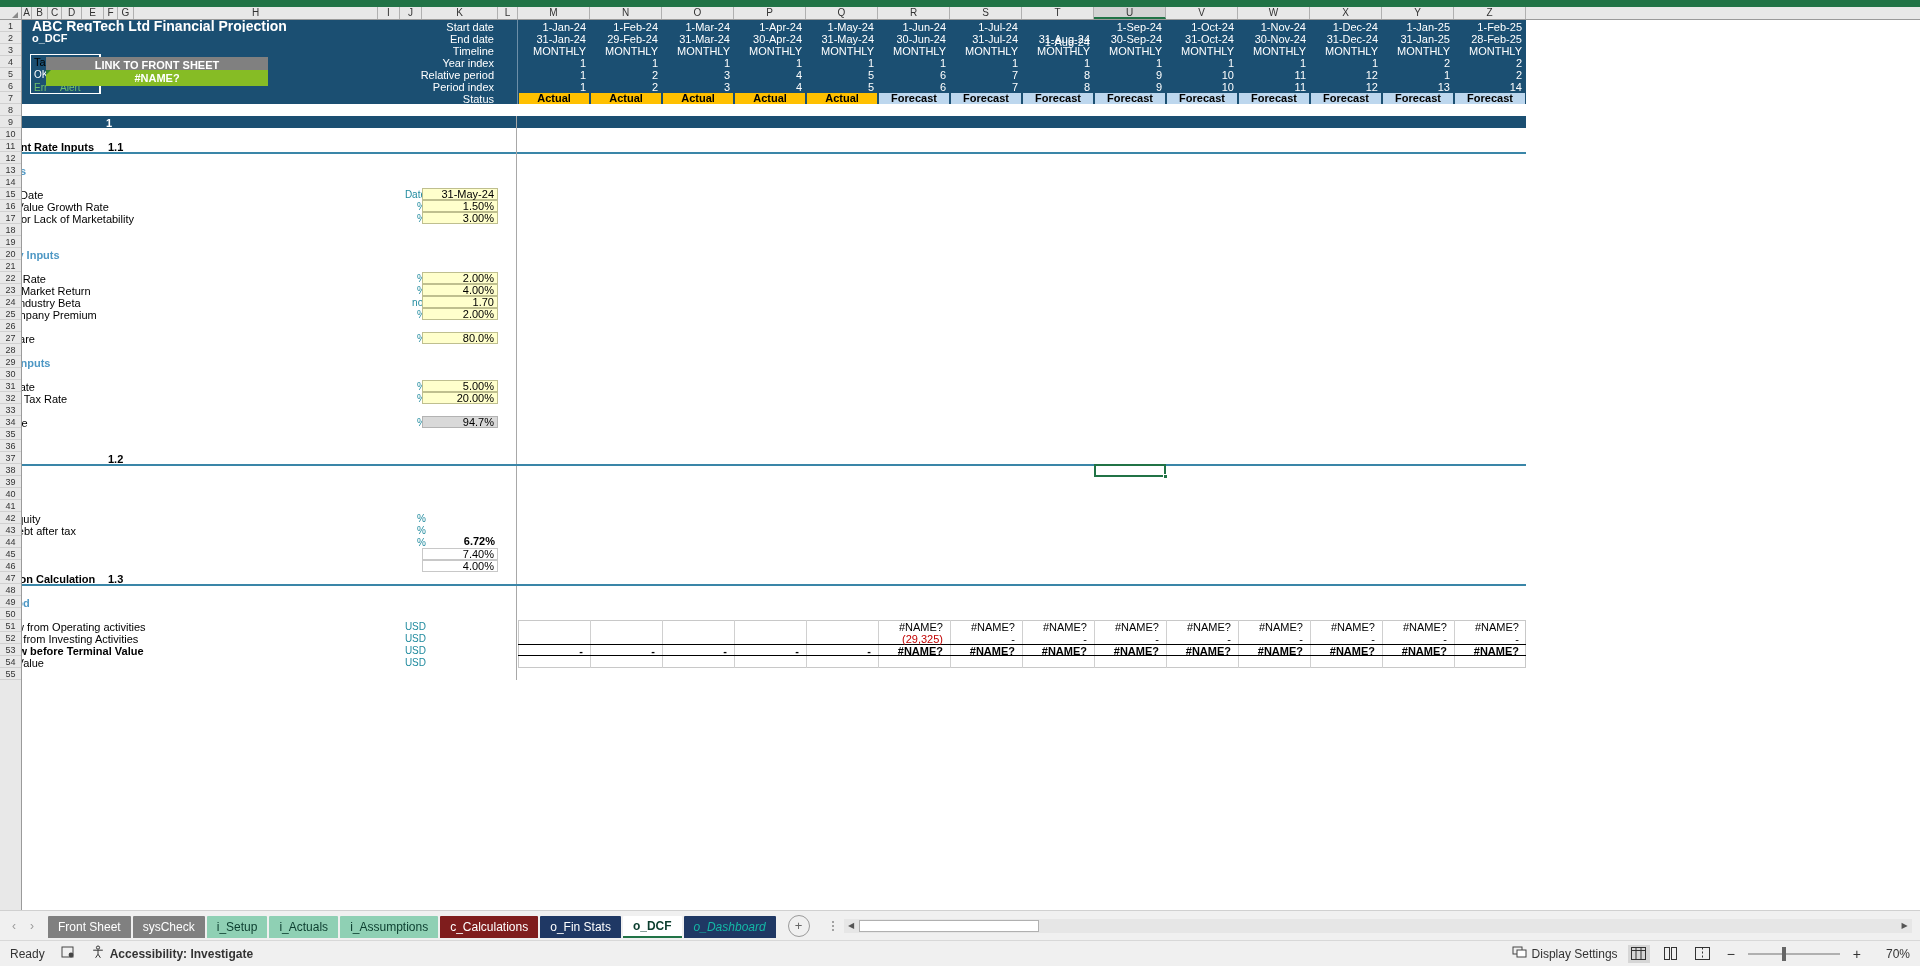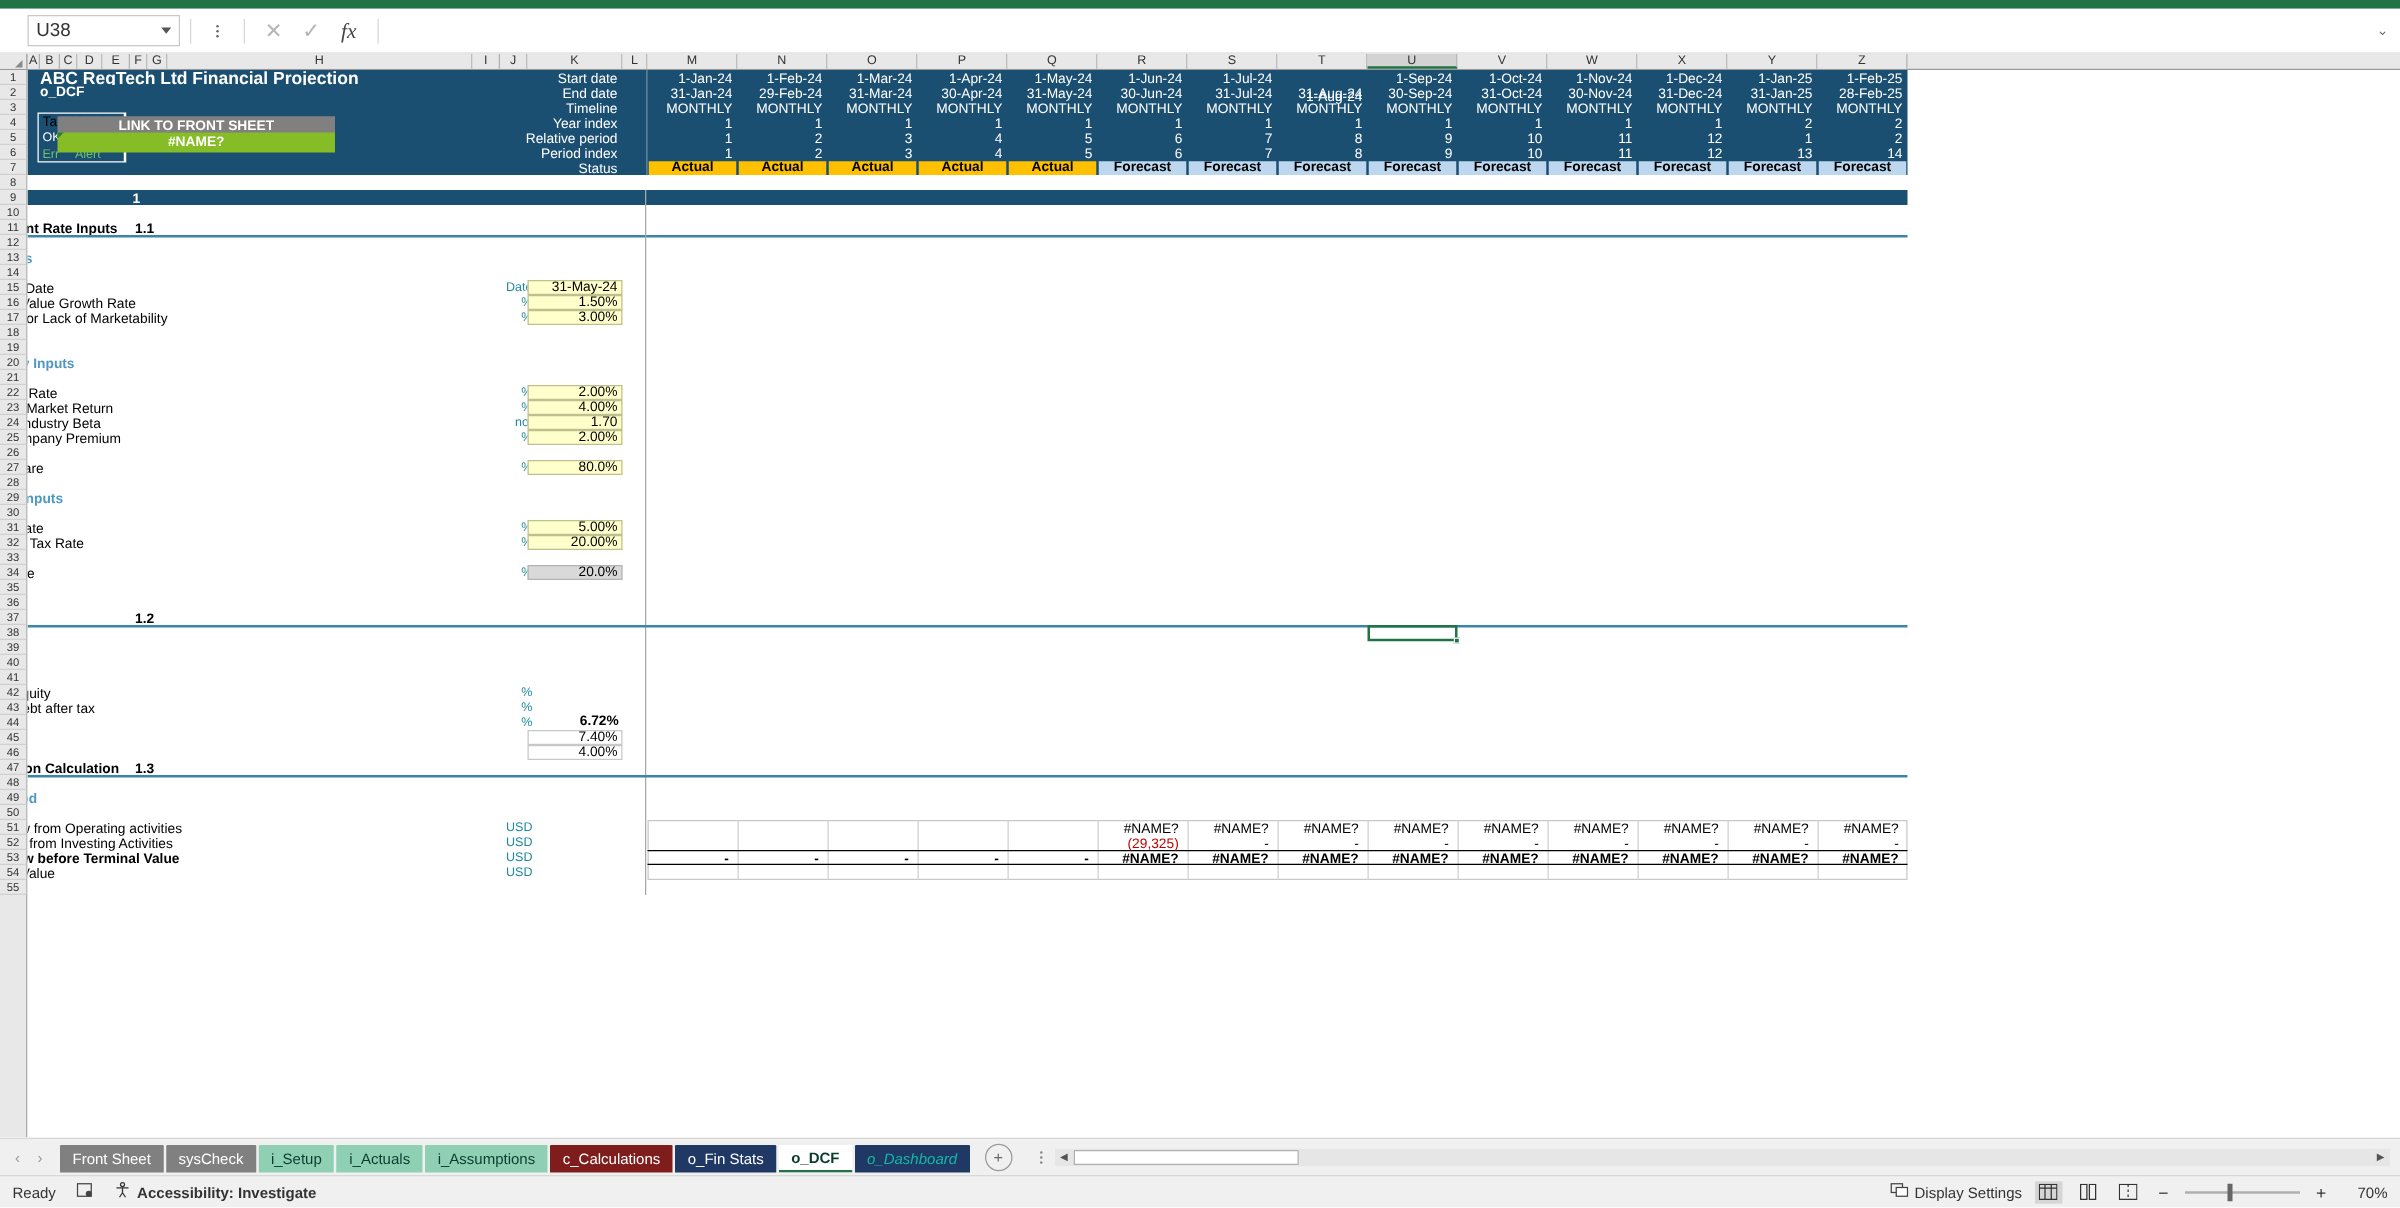--- a/index.html
+++ b/index.html
@@ -122,39 +122,20 @@
   .zoom-val{ width:36px; text-align:right; }
   .acc-ico{ display:inline-block; }
 </style>
 </head>
 <body>
 
 <div class="app">
 
   <div class="ribbon-edge"></div>
 
-  <div class="formula-row">
-    <div class="namebox">
-      <span class="nb-text">U38</span>
-      <span class="nb-caret"></span>
-    </div>
-    <div class="fbar-sep"></div>
-    <div class="kebab">
-        <i></i>
-        <i></i>
-        <i></i>
-      </div>
-    <div class="fbar-sep"></div>
-    <div class="fbtn">✕</div>
-    <div class="fbtn">✓</div>
-    <div class="fbtn fx">fx</div>
-    <div class="fbar-sep"></div>
-    <div class="fx-input" title=""></div>
-    <div class="fbar-expand">⌄</div>
-  </div>
 
   <div class="gridwrap">
 
     <div class="colhdr-row">
       <div class="corner-box"></div>
       <div id="colheads" style="display:flex;flex:1;">
           <div class="colhdr" style="width: 10px;">A</div>
           <div class="colhdr" style="width: 16px;">B</div>
           <div class="colhdr" style="width: 14px;">C</div>
           <div class="colhdr" style="width: 20px;">D</div>
@@ -395,21 +376,21 @@
           <div class="inputcell" style="left: 400px; top: 312px; width: 76px; height: 12px; line-height: 10px;">80.0%</div>
           <div class="grp-ttl" style="left: -73px; top: 337px; width: 200px; height: 12px;">Cost of Debt Inputs</div>
           <div class="lbl" style="left: -50px; top: 361px; width: 230px; height: 12px;">Interest Rate</div>
           <div class="unit" style="left: 372px; top: 361px; width: 32px; height: 12px;">%</div>
           <div class="inputcell" style="left: 400px; top: 360px; width: 76px; height: 12px; line-height: 10px;">5.00%</div>
           <div class="lbl" style="left: -50px; top: 373px; width: 230px; height: 12px;">Corporate Tax Rate</div>
           <div class="unit" style="left: 372px; top: 373px; width: 32px; height: 12px;">%</div>
           <div class="inputcell" style="left: 400px; top: 372px; width: 76px; height: 12px; line-height: 10px;">20.00%</div>
           <div class="lbl" style="left: -50px; top: 397px; width: 230px; height: 12px;">Debt Share</div>
           <div class="unit" style="left: 372px; top: 397px; width: 32px; height: 12px;">%</div>
-          <div class="greycell" style="left: 400px; top: 396px; width: 76px; height: 12px; line-height: 10px;">20.0%</div>
+          <div class="greycell" style="left: 400px; top: 396px; width: 76px; height: 12px; line-height: 10px;">94.7%</div>
           <div class="sub-num" style="left: 86px; top: 433px; width: 24px; height: 12px;">1.2</div>
           <div class="sub-ttl" style="left: -38px; top: 433px; width: 220px; height: 12px;">WACC</div>
           <div class="sub-rule" style="left: 0px; top: 444px; width: 1504px; height: 2px;"></div>
           <div class="grp-ttl" style="left: -73px; top: 469px; width: 200px; height: 12px;">WACC</div>
           <div class="lbl" style="left: -50px; top: 493px; width: 230px; height: 12px;">Cost of Equity</div>
           <div class="unit" style="left: 372px; top: 493px; width: 32px; height: 12px;">%</div>
           <div class="calccell bx" style="left: 400px; top: 492px; width: 76px; height: 12px; line-height: 10px;">7.40%</div>
           <div class="lbl" style="left: -50px; top: 505px; width: 230px; height: 12px;">Cost of Debt after tax</div>
           <div class="unit" style="left: 372px; top: 505px; width: 32px; height: 12px;">%</div>
           <div class="calccell bx" style="left: 400px; top: 504px; width: 76px; height: 12px; line-height: 10px;">4.00%</div>

